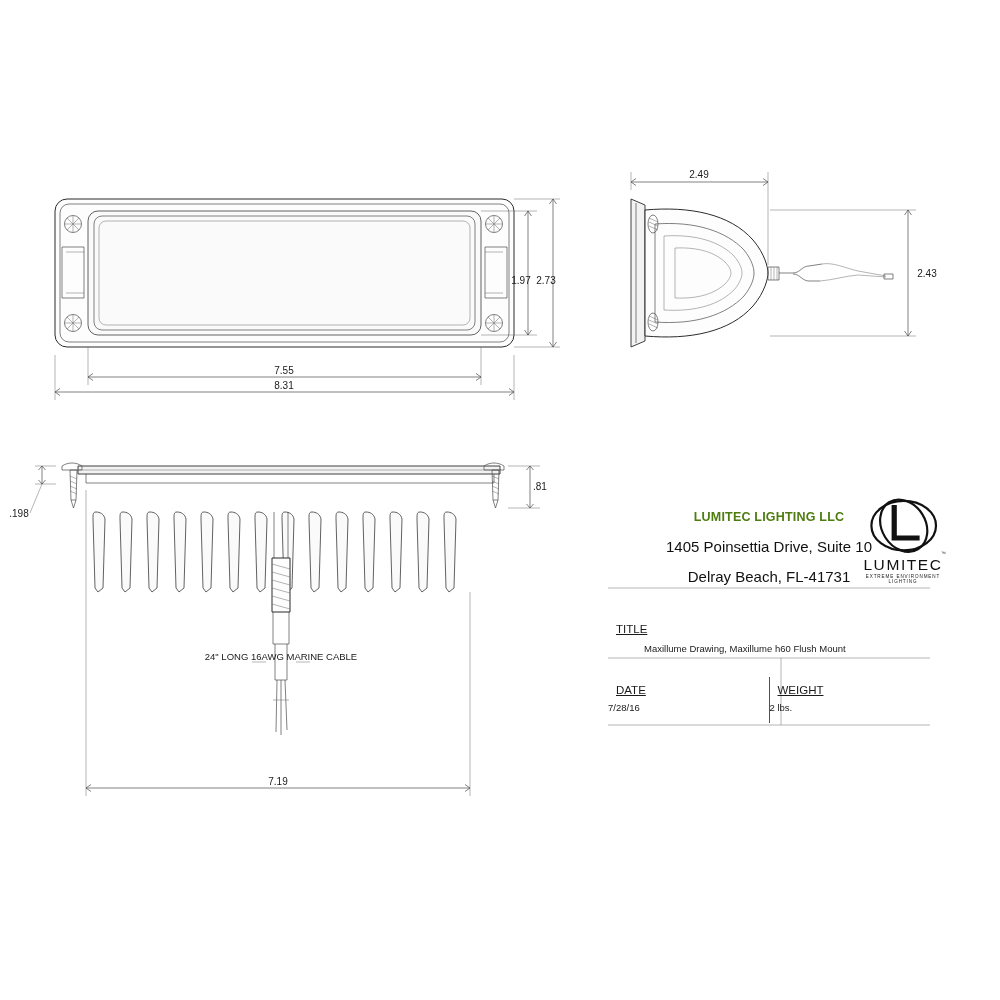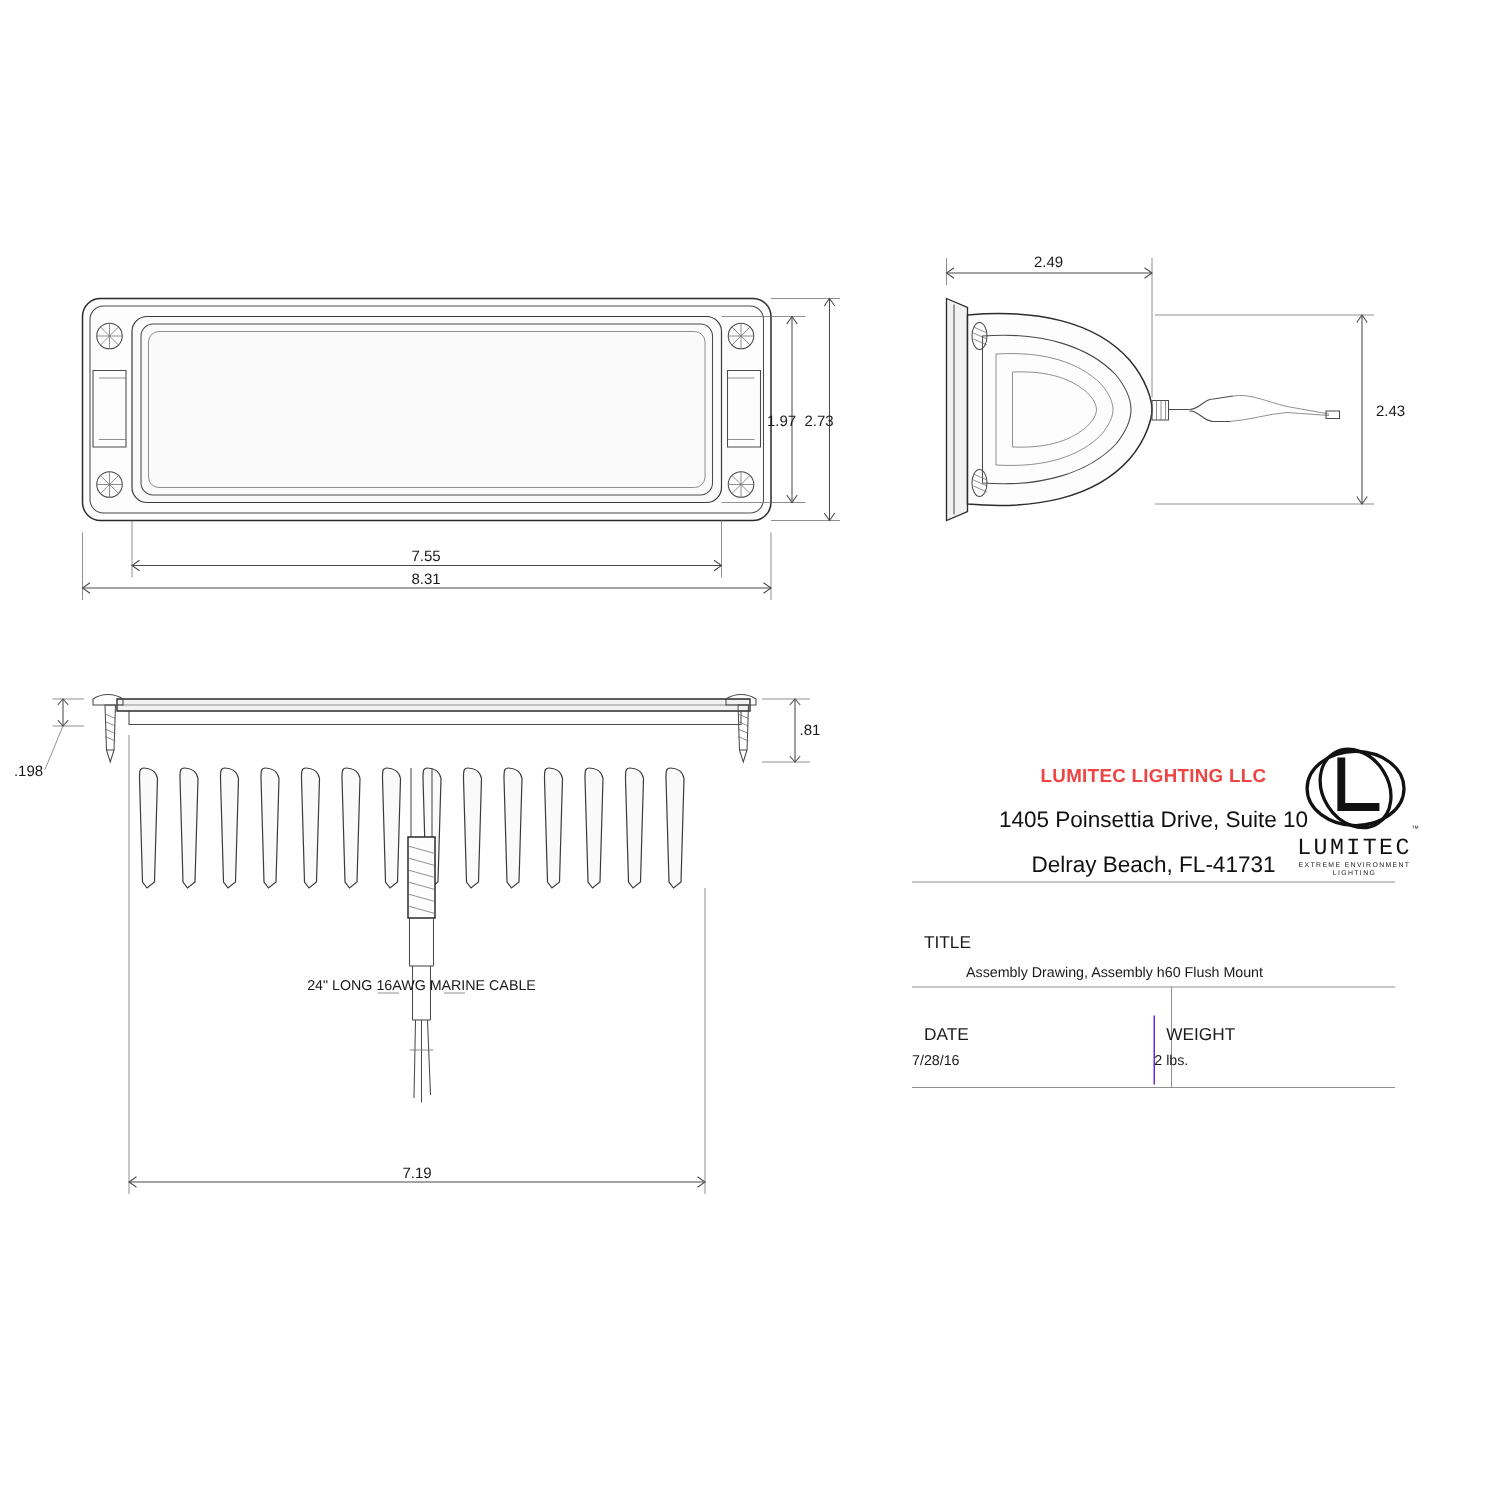--- a/index.html
+++ b/index.html
@@ -70,35 +70,36 @@
     height: 232px;
   }
   .tb-company {
     text-align: center;
     padding-top: 12px;
   }
   .tb-company .cname {
     font-size: 12.5px;
     font-weight: bold;
     letter-spacing: 0.2px;
-    color: #ef4444;
+    color: #4d7c0f;
   }
   .tb-company .caddr {
     font-size: 15px;
     line-height: 15px;
     color: #111;
     margin-top: 15px;
   }
   .tb-section {
     position: relative;
   }
   .tb-label {
     font-size: 11.5px;
     color: #1a1a1a;
     padding: 7px 0 0 8px;
+    text-decoration: underline;
   }
   .tb-value {
     font-size: 9.5px;
     color: #1a1a1a;
     padding: 8px 0 0 36px;
   }
   .tb-row {
     display: flex;
   }
   .tb-col {
@@ -119,21 +120,21 @@
     top: 498px;
     width: 96px;
     height: 96px;
   }
   #logo .logo-word {
     position: absolute;
     left: 0;
     top: 58px;
     width: 96px;
     text-align: center;
-    font-family: Liberation Mono, monospace;
+    font-family: Liberation Sans, sans-serif;
     font-size: 15.5px;
     letter-spacing: 1.6px;
     color: #111;
   }
   #logo .logo-tag {
     position: absolute;
     left: 0;
     top: 76px;
     width: 96px;
     text-align: center;
@@ -340,21 +341,21 @@
 
   <div id="titleblock">
     <div class="tb-company">
       <div class="cname">LUMITEC LIGHTING LLC</div>
       <div class="caddr">1405 Poinsettia Drive, Suite 10</div>
       <div class="caddr">Delray Beach, FL-41731</div>
     </div>
 
     <div class="tb-section" style="margin-top:32px;">
       <div class="tb-label">TITLE</div>
-      <div class="tb-value">Assembly Drawing, Assembly h60 Flush Mount</div>
+      <div class="tb-value">Maxillume Drawing, Maxillume h60 Flush Mount</div>
     </div>
 
     <div class="tb-row" style="margin-top:23px;">
       <div class="tb-col left">
         <div class="tb-label">DATE</div>
         <div class="tb-val-center">7/28/16</div>
       </div>
       <div class="tb-col">
         <div class="tb-label">WEIGHT</div>
         <div class="tb-val-center">2 lbs.</div>

